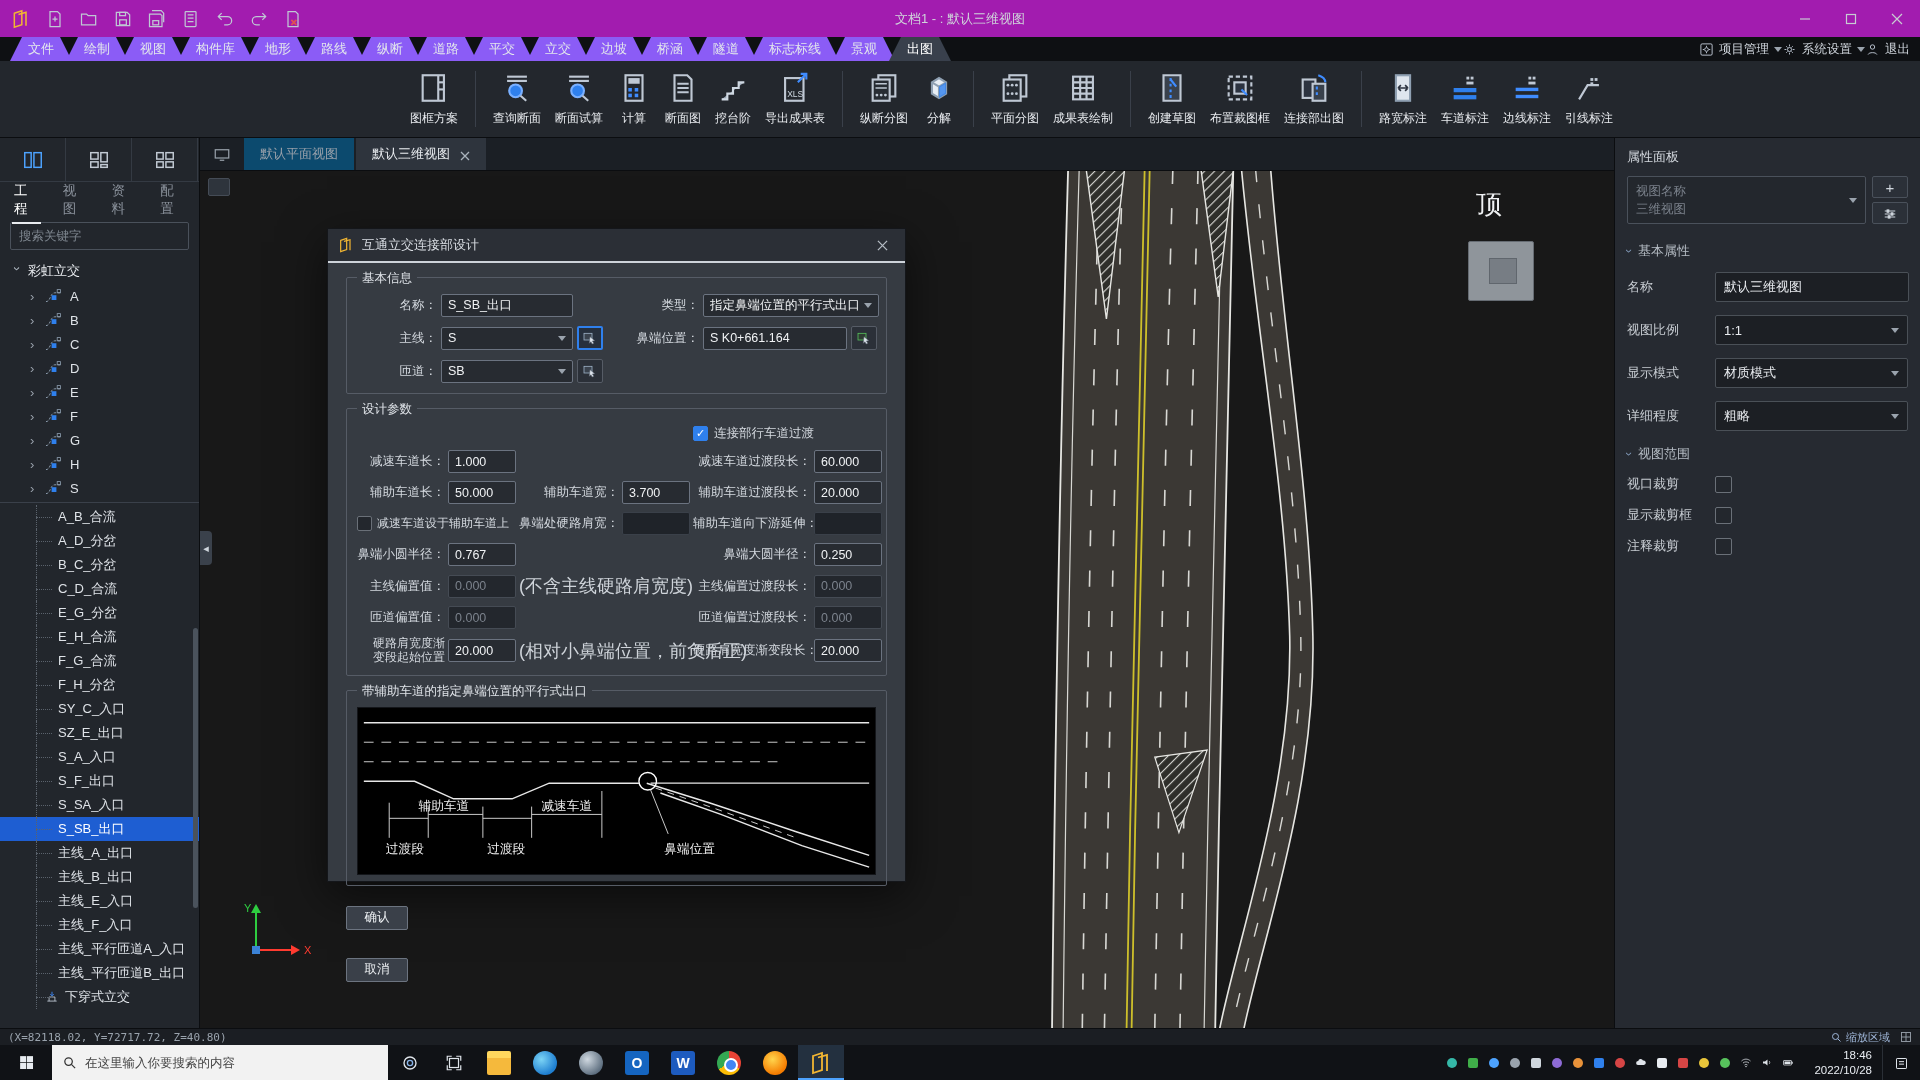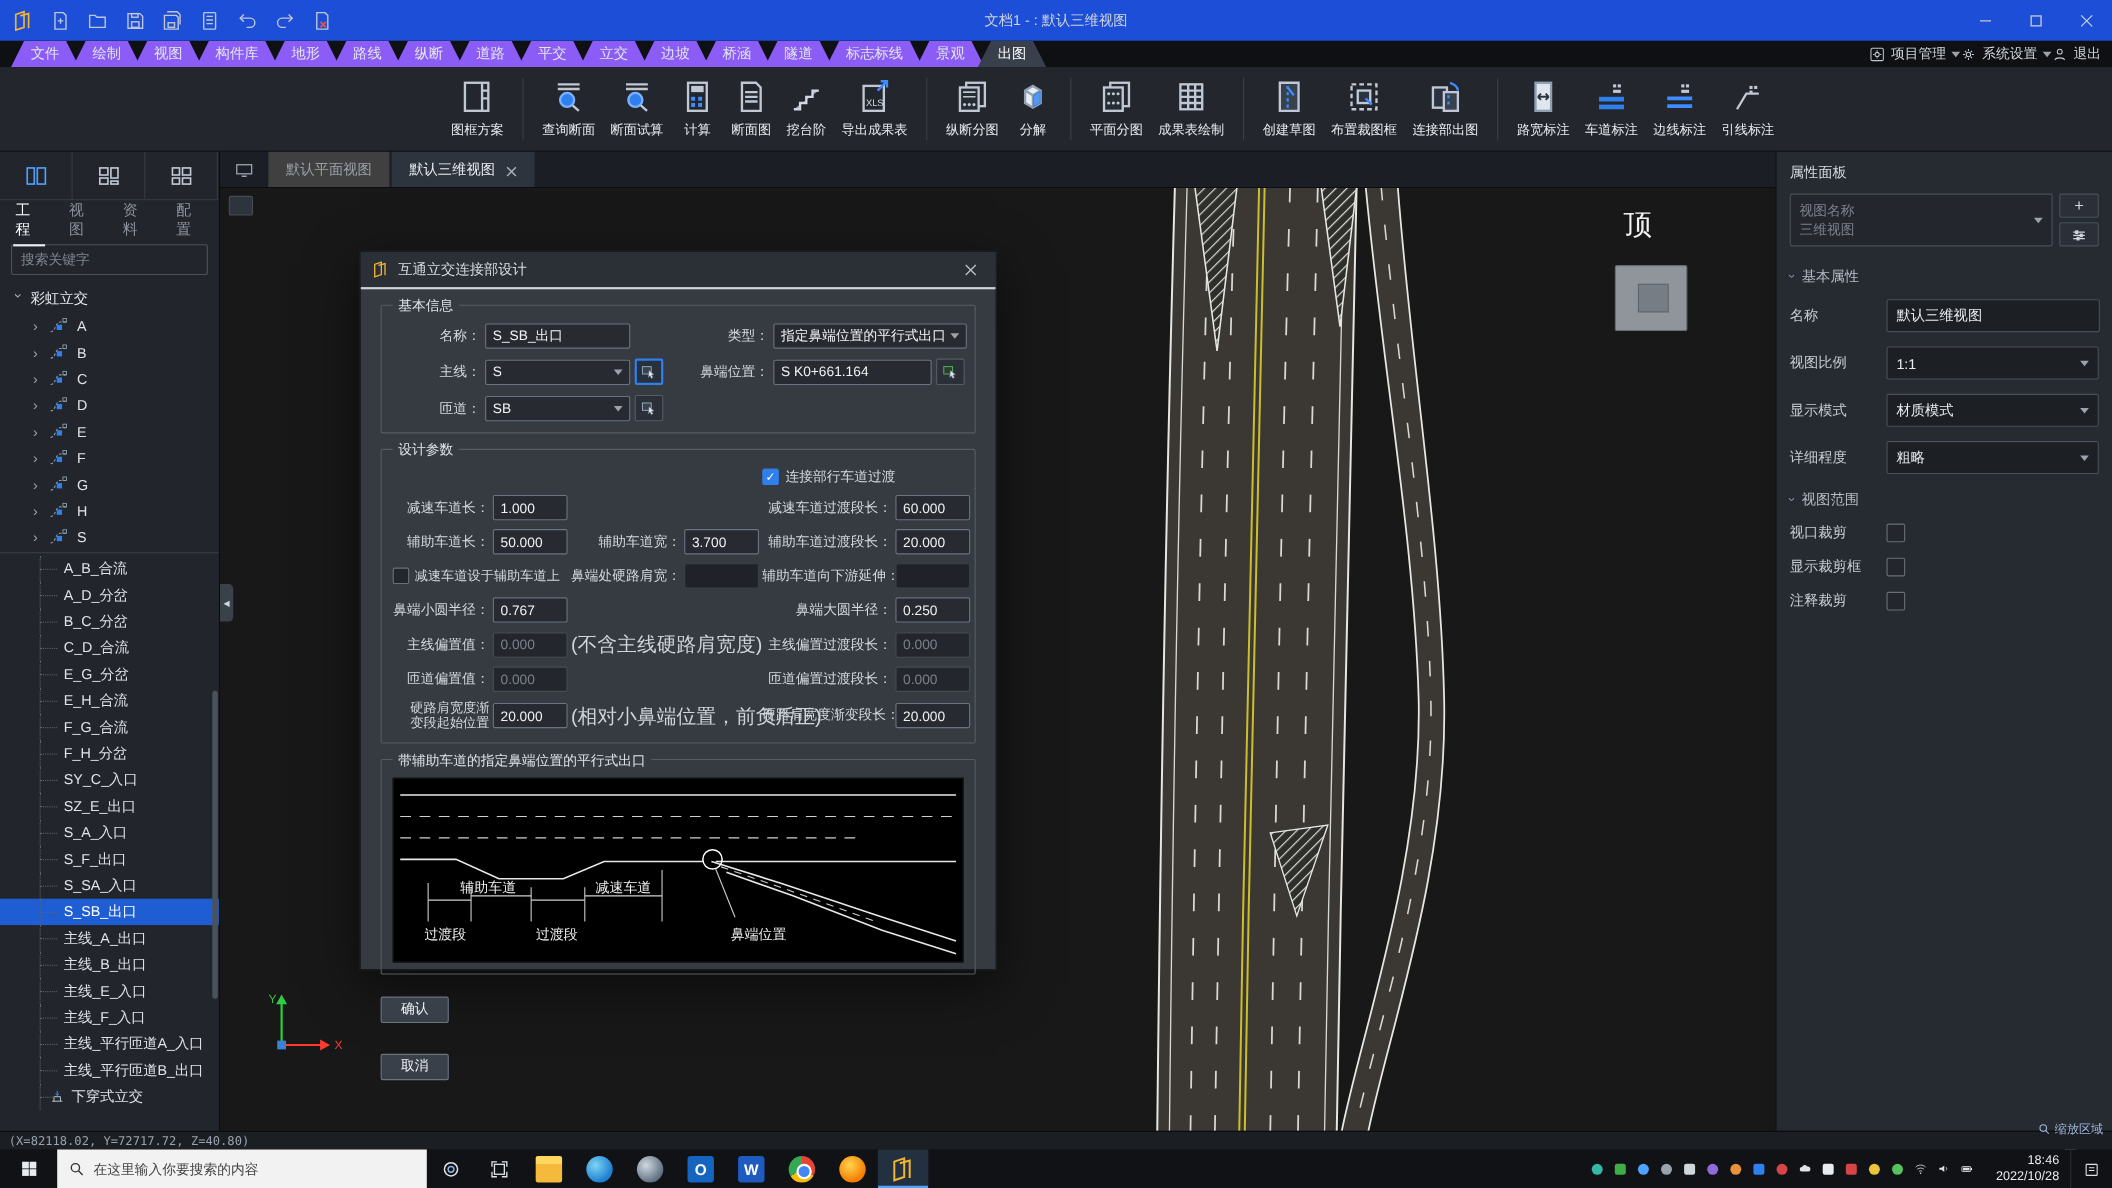--- a/index.html
+++ b/index.html
@@ -1,21 +1,21 @@
 <!DOCTYPE html>
 <html><head>
 <meta charset="utf-8">
 <style>
   * { margin:0; padding:0; box-sizing:border-box; }
   html,body { width:1920px; height:1080px; overflow:hidden; background:#15171a;
     font-family:"Liberation Sans","DejaVu Sans",sans-serif; color:#dfe3e8; font-size:13px; }
   .app { position:relative; width:1920px; height:1080px; display:flex; flex-direction:column; }
 
   
-  .titlebar { height:37px; background:#1d4ed8; display:flex; align-items:center; position:relative; flex:0 0 auto; }
+  .titlebar { height:37px; background:#a21caf; display:flex; align-items:center; position:relative; flex:0 0 auto; }
   .qbar { display:flex; align-items:center; padding-left:4px; }
   .qicon { width:28px; height:28px; margin:0 3px; display:flex; align-items:center; justify-content:center; border-radius:2px; }
   .qicon .ic { width:20px; height:20px; display:block; }
   .win-title { position:absolute; left:50%; transform:translateX(-50%); color:#cfd4da; font-size:13px; white-space:nowrap; }
   .win-controls { margin-left:auto; display:flex; height:37px; }
   .wc { width:46px; height:37px; display:flex; align-items:center; justify-content:center; color:#c7ccd2; }
   .wc svg { width:12px; height:12px; }
 
   
   .menubar { height:24px; background:#0e1013; display:flex; align-items:stretch; padding-left:10px; flex:0 0 auto; }
@@ -64,21 +64,21 @@
   .leaf::after { content:""; position:absolute; left:36px; top:12px; width:16px; border-top:1px dotted #5a626c; }
   .leaf.selected { background:#1e5ed2; color:#fff; }
   .leaf .ic { width:16px; height:14px; margin-right:5px; margin-left:-14px; }
   .side-scroll { position:absolute; right:1px; top:490px; width:5px; height:280px; background:#4a525c; border-radius:3px; }
 
   
   .center { flex:1; display:flex; flex-direction:column; min-width:0; position:relative; }
   .viewtabs { height:33px; background:#1b1f25; display:flex; align-items:stretch; border-bottom:1px solid #0b0d10; }
   .vt-lead { width:44px; display:flex; align-items:center; justify-content:center; color:#9aa3ad; }
   .vt-lead .ic { width:18px; height:16px; }
-  .vtab { display:flex; align-items:center; gap:10px; padding:0 16px; background:#404040; color:#98a0aa; margin-right:2px; font-size:13px; }
+  .vtab { display:flex; align-items:center; gap:10px; padding:0 16px; background:#0c4a6e; color:#98a0aa; margin-right:2px; font-size:13px; }
   .vtab.active { background:#2e343d; color:#e8ebef; }
   .vtab .x { width:10px; height:10px; color:#aab3bd; }
   .viewport { flex:1; position:relative; background:#181818; overflow:hidden; }
   .scene { position:absolute; inset:0; width:100%; height:100%; }
   .compass { position:absolute; right:112px; top:16px; color:#f0f2f4; font-size:26px; }
   .viewcube { position:absolute; right:80px; top:70px; width:66px; height:60px; background:#8f959b; border:1px solid #666c73; border-radius:2px; }
   .viewcube::after { content:""; position:absolute; left:20px; top:16px; width:26px; height:24px; background:#777d84; border:1px solid #60666d; }
   .axis { position:absolute; left:28px; bottom:60px; width:90px; height:70px; }
   .collapse { position:absolute; left:0; top:360px; width:12px; height:34px; background:#3a414b; border-radius:0 4px 4px 0; display:flex; align-items:center; justify-content:center; color:#cfd6dd; font-size:11px; }
   .vp-menu { position:absolute; left:8px; top:7px; width:22px; height:18px; background:#2e343c; border:1px solid #454c56; border-radius:2px; }
@@ -97,21 +97,21 @@
   .rp-row { display:flex; align-items:center; margin-bottom:13px; }
   .rp-label { width:88px; color:#c7ccd2; flex:0 0 auto; }
   .rp-input { flex:1; height:30px; background:#1c1f24; border:1px solid #4a5057; border-radius:2px; color:#e8ebef; padding:0 8px; font-size:13px; font-family:inherit; }
   .rp-selbox { flex:1; height:30px; background:#1c1f24; border:1px solid #4a5057; border-radius:2px; color:#e8ebef; padding:0 8px; display:flex; align-items:center; }
   .rp-selbox .chev { margin-left:auto; }
   .rp-check { width:17px; height:17px; border:1px solid #6a7078; border-radius:2px; background:#23272d; }
 
   
   .statusbar { height:17px; background:#1b1e23; border-top:1px solid #0b0d10; display:flex; align-items:center; padding:0 8px; font-size:11px; color:#9aa3ad; flex:0 0 auto; }
   .sb-coords { font-family:"DejaVu Sans Mono","Liberation Mono",monospace; }
-  .sb-right { margin-left:auto; display:flex; align-items:center; gap:10px;flex-direction:column; }
+  .sb-right { margin-left:auto; display:flex; align-items:center; gap:10px; }
   .sb-zoom { display:flex; align-items:center; gap:4px; color:#9fb6d8; }
   .sb-zoom .ic, .sb-grid { width:12px; height:12px; }
 
   
   .taskbar { height:35px; background:#101216; display:flex; align-items:stretch; flex:0 0 auto; }
   .tb-start { width:52px; display:flex; align-items:center; justify-content:center; }
   .tb-start .ic { width:17px; height:17px; }
   .tb-search { width:336px; background:#f2f2f2; display:flex; align-items:center; gap:8px; padding:0 10px; }
   .tb-search .ic { width:15px; height:15px; color:#333; flex:0 0 auto; }
   .tb-search input { flex:1; border:none; outline:none; background:transparent; color:#222; font-size:12.5px; font-family:inherit; }

